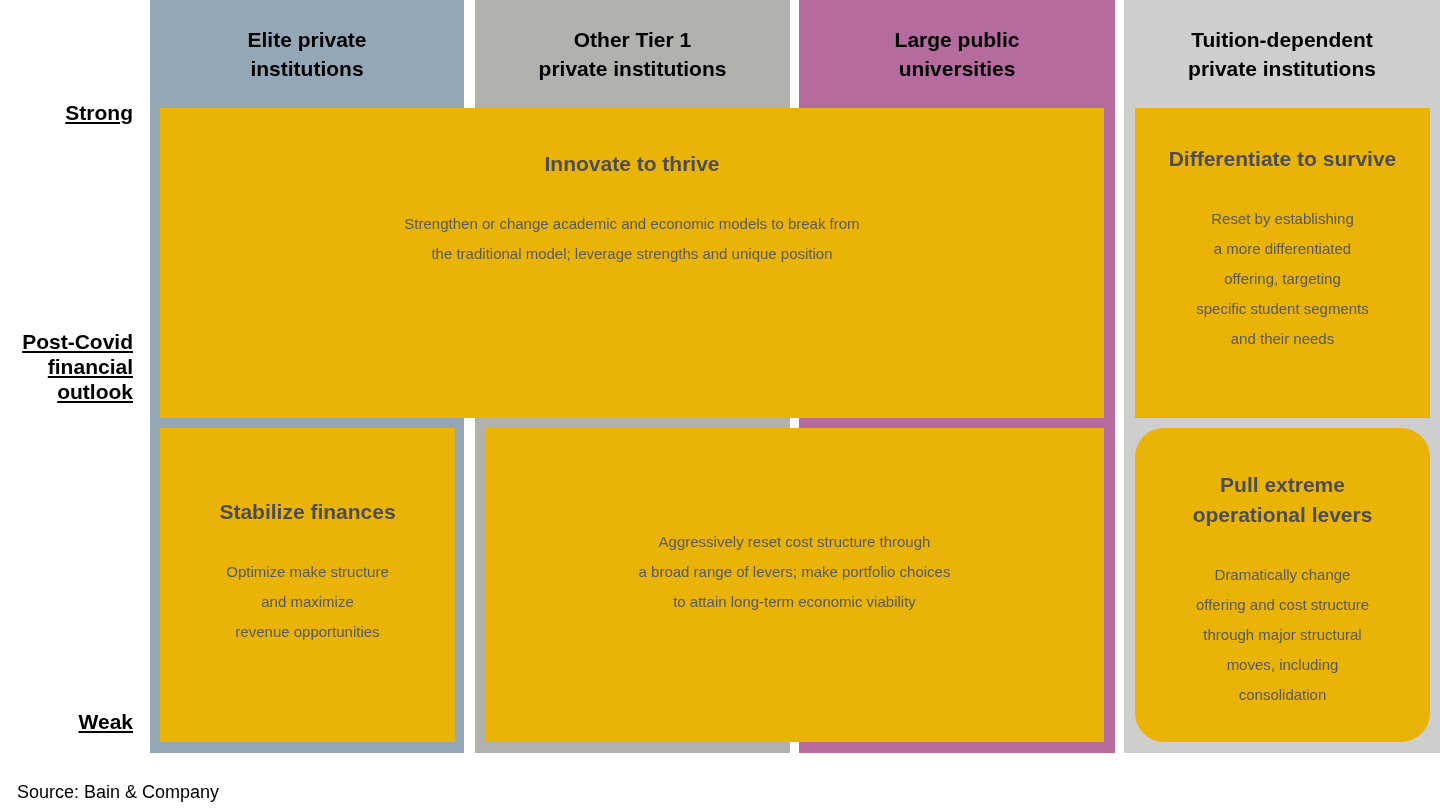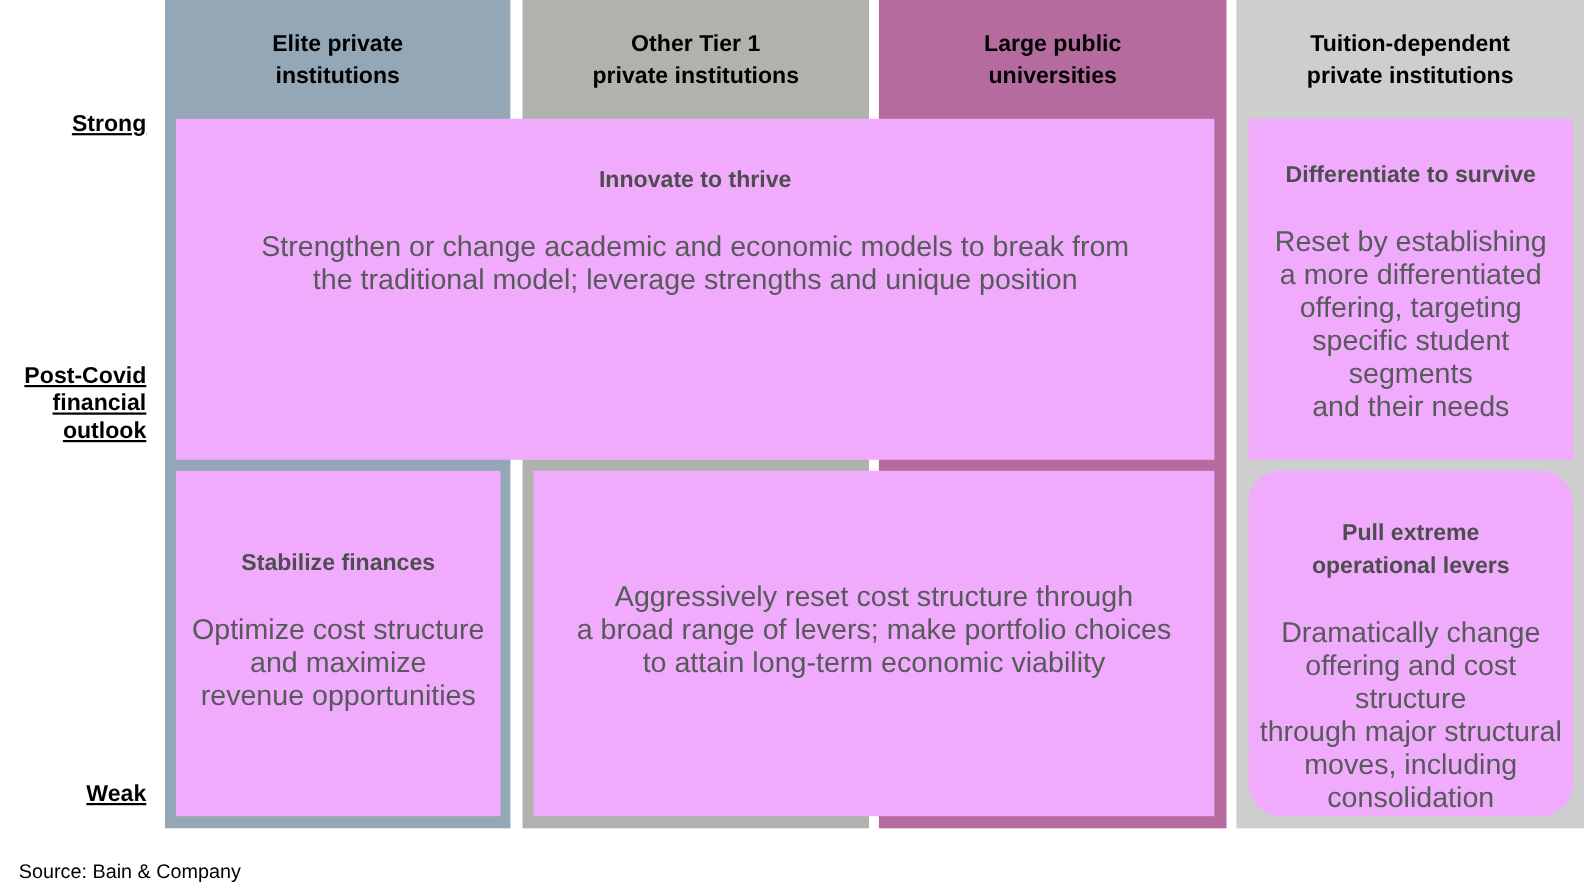--- a/index.html
+++ b/index.html
@@ -29,40 +29,40 @@
     font-weight: bold;
     font-size: 21px;
     line-height: 29px;
     color: #000000;
     white-space: pre-line;
   }
 
   
   .cell {
     position: absolute;
-    background: #f0abfc;
+    background: #eab308;
     box-sizing: border-box;
     text-align: center;
   }
   .cell-innovate      { left: 160px;  top: 108px; width: 944px; height: 310px; padding-top: 41px; }
   .cell-differentiate { left: 1135px; top: 108px; width: 295px; height: 310px; padding-top: 36px; }
   .cell-stabilize     { left: 160px;  top: 428px; width: 295px; height: 314px; padding-top: 69px; }
   .cell-restructure   { left: 485px;  top: 428px; width: 619px; height: 314px; padding-top: 69px; }
   .cell-pull          { left: 1135px; top: 428px; width: 295px; height: 314px; padding-top: 42px; border-radius: 29px; }
 
   .cell-title {
     font-weight: bold;
     font-size: 21px;
     line-height: 30px;
     color: #4d4d4f;
     white-space: pre-line;
   }
   .cell-body {
     margin-top: 30px;
-    font-size: 26px;
+    font-size: 15px;
     line-height: 30px;
     color: #58595b;
     white-space: pre-line;
   }
 
   
   .axis-label {
     position: absolute;
     left: 0;
     width: 133px;
@@ -119,21 +119,21 @@
     <div class="cell-title">Differentiate to survive</div>
     <div class="cell-body">Reset by establishing
 a more differentiated
 offering, targeting
 specific student segments
 and their needs</div>
   </div>
 
   <div class="cell cell-stabilize">
     <div class="cell-title">Stabilize finances</div>
-    <div class="cell-body">Optimize cost structure
+    <div class="cell-body">Optimize make structure
 and maximize
 revenue opportunities</div>
   </div>
 
   <div class="cell cell-restructure">
     <div class="cell-body">Aggressively reset cost structure through
 a broad range of levers; make portfolio choices
 to attain long-term economic viability</div>
   </div>
 

